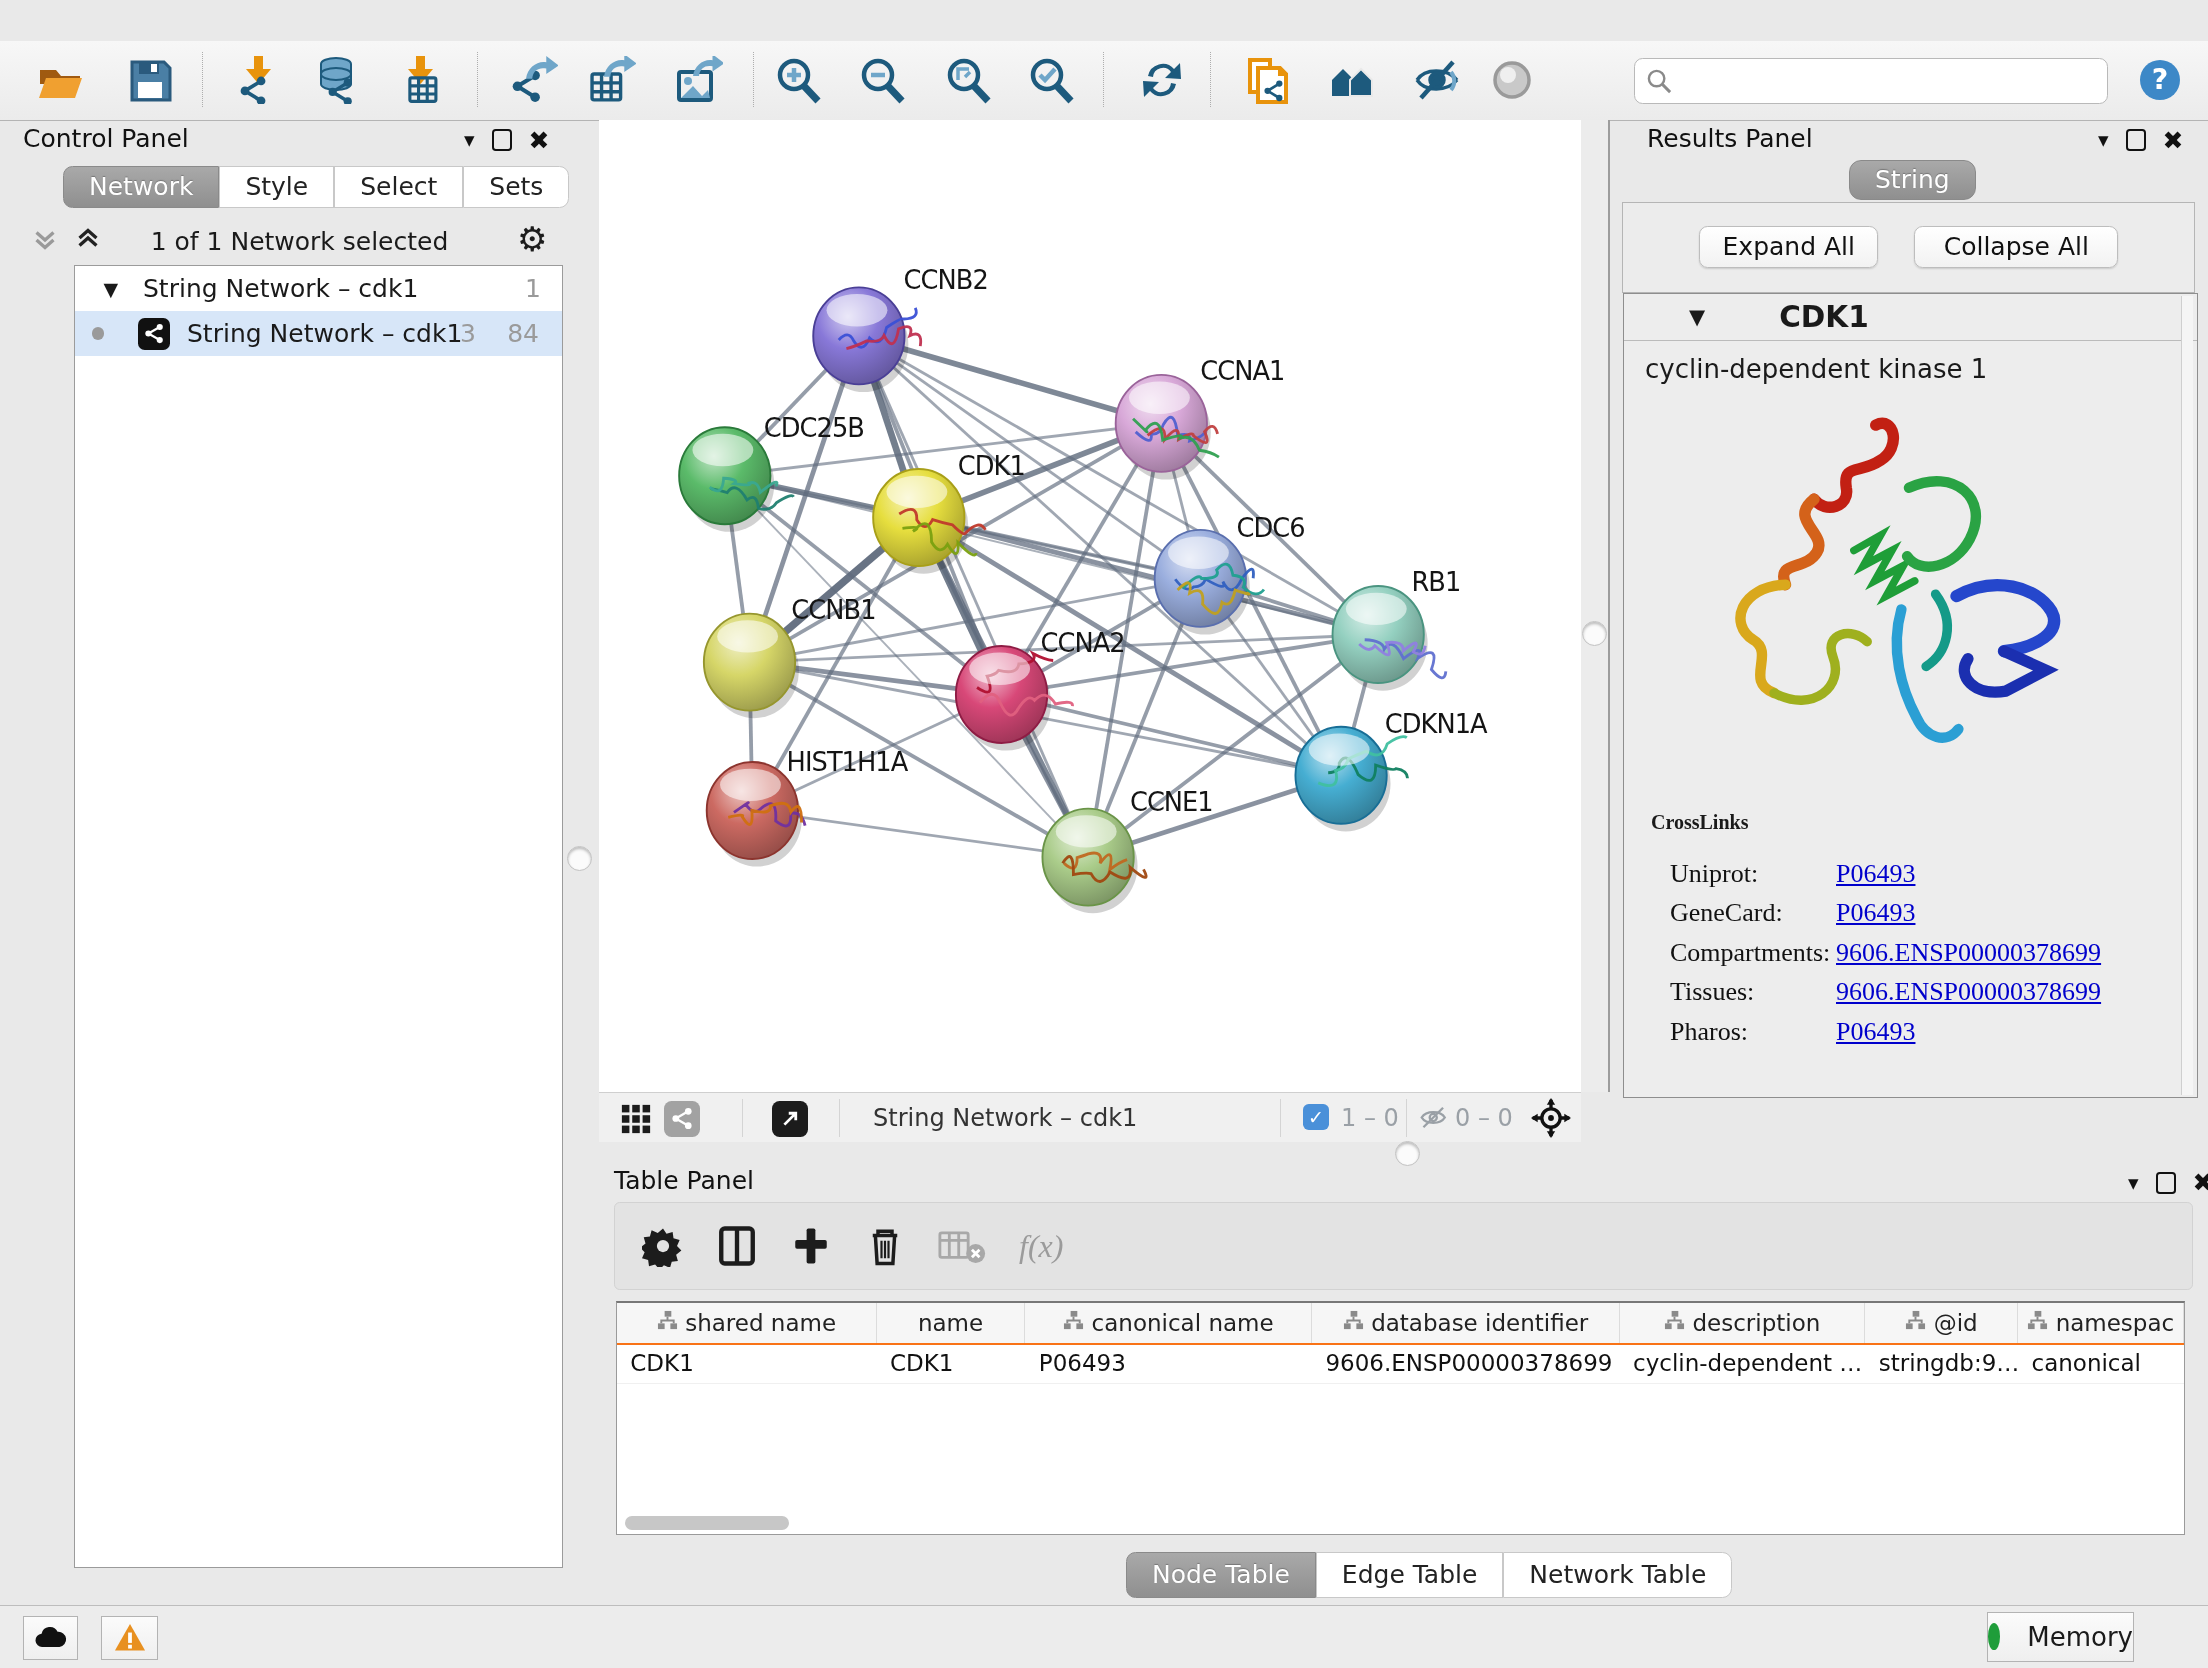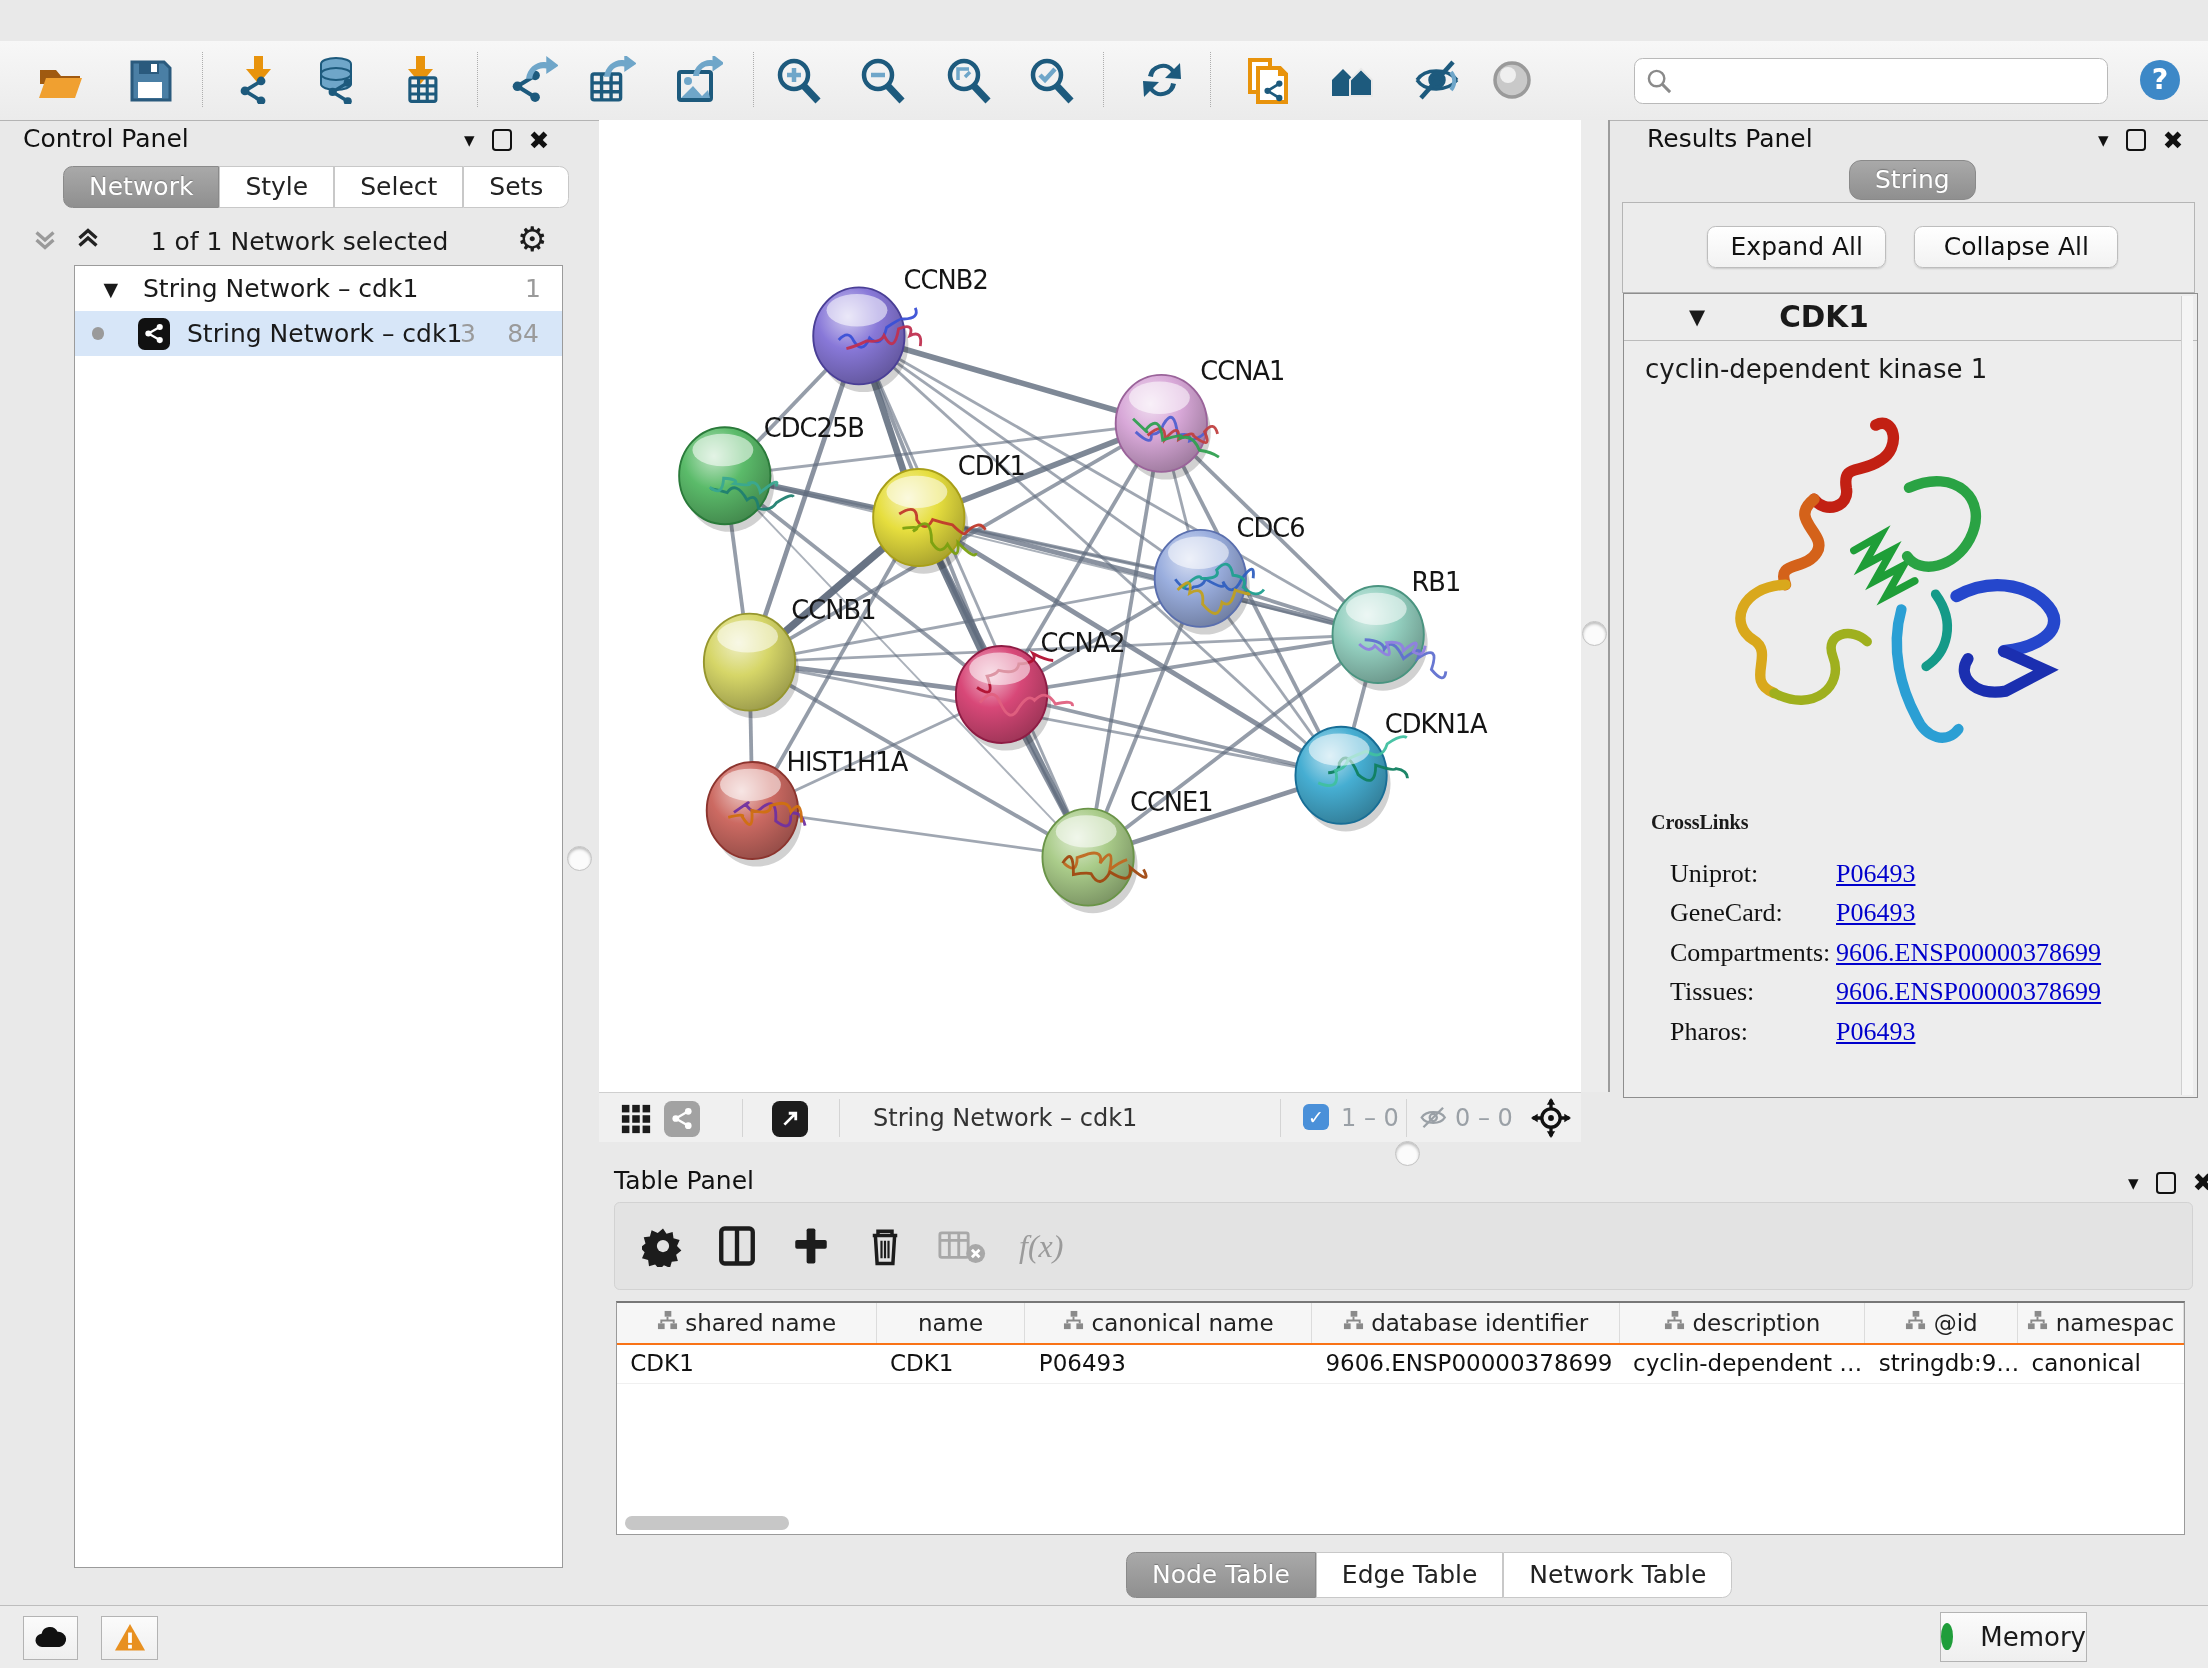--- a/index.html
+++ b/index.html
@@ -575,21 +575,21 @@
     <div class="phrow" style="left:38px;top:3.8px">
       <span class="phead-title">Results Panel</span>
     </div>
     <div class="phrow" style="left:489px;top:5.7px">
       <span class="ph-collapse">▾</span>
       <span class="ph-float"></span>
       <span class="ph-close">✖</span>
     </div>
     <div class="tab sel" style="position:absolute;left:240px;top:40px;border-radius:12px;height:38px;line-height:38px">String</div>
     <div class="rp-box" style="left:13.3px;top:82px;width:571px;height:89px">
-      <div class="btn" style="position:absolute;left:84px;top:23px;width:177px;height:40px;line-height:40px">Expand All</div>
+      <div class="btn" style="position:absolute;left:76px;top:23px;width:177px;height:40px;line-height:40px">Expand All</div>
       <div class="btn" style="position:absolute;left:291px;top:23px;width:202px;height:40px;line-height:40px">Collapse All</div>
     </div>
   </div>
 
   <div class="cdk-box">
     <div class="cdk-head">
       <span style="margin-left:65px;font-size:21px;cursor:pointer">▼</span>
       <span style="margin-left:74px;font-size:29.5px;font-weight:bold">CDK1</span>
     </div>
     <div style="padding:13.3px 0 0 21px;font-size:26px">cyclin-dependent kinase 1</div>
@@ -791,20 +791,20 @@
         <path d="M8 22 a7 7 0 0 1 -1 -14 a9 9 0 0 1 17 -2 a6.5 6.5 0 0 1 2 16z" fill="#111"></path>
       </svg>
     </div>
     <div class="sbtn" style="left:101px;width:55px">
       <svg width="32" height="28.5" viewBox="0 0 34 30">
         <path d="M17 1 L33 29 H1z" fill="#e89020"></path>
         <rect x="15" y="10" width="4" height="11" fill="#fff"></rect>
           <rect x="15" y="23" width="4" height="4" fill="#fff"></rect>
       </svg>
     </div>
-    <div class="sbtn" style="left:1940px;top:5.7px;width:145px;height:48px;gap:27px">
+    <div class="sbtn" style="left:1987px;top:5.7px;width:145px;height:48px;gap:27px">
       <span style="width:27px;height:27px;border-radius:50%;background:#1f9d3a"></span>
       <span style="font-size:26px">Memory</span>
     </div>
   </div>
 
 </div>
 
 
 </body></html>

